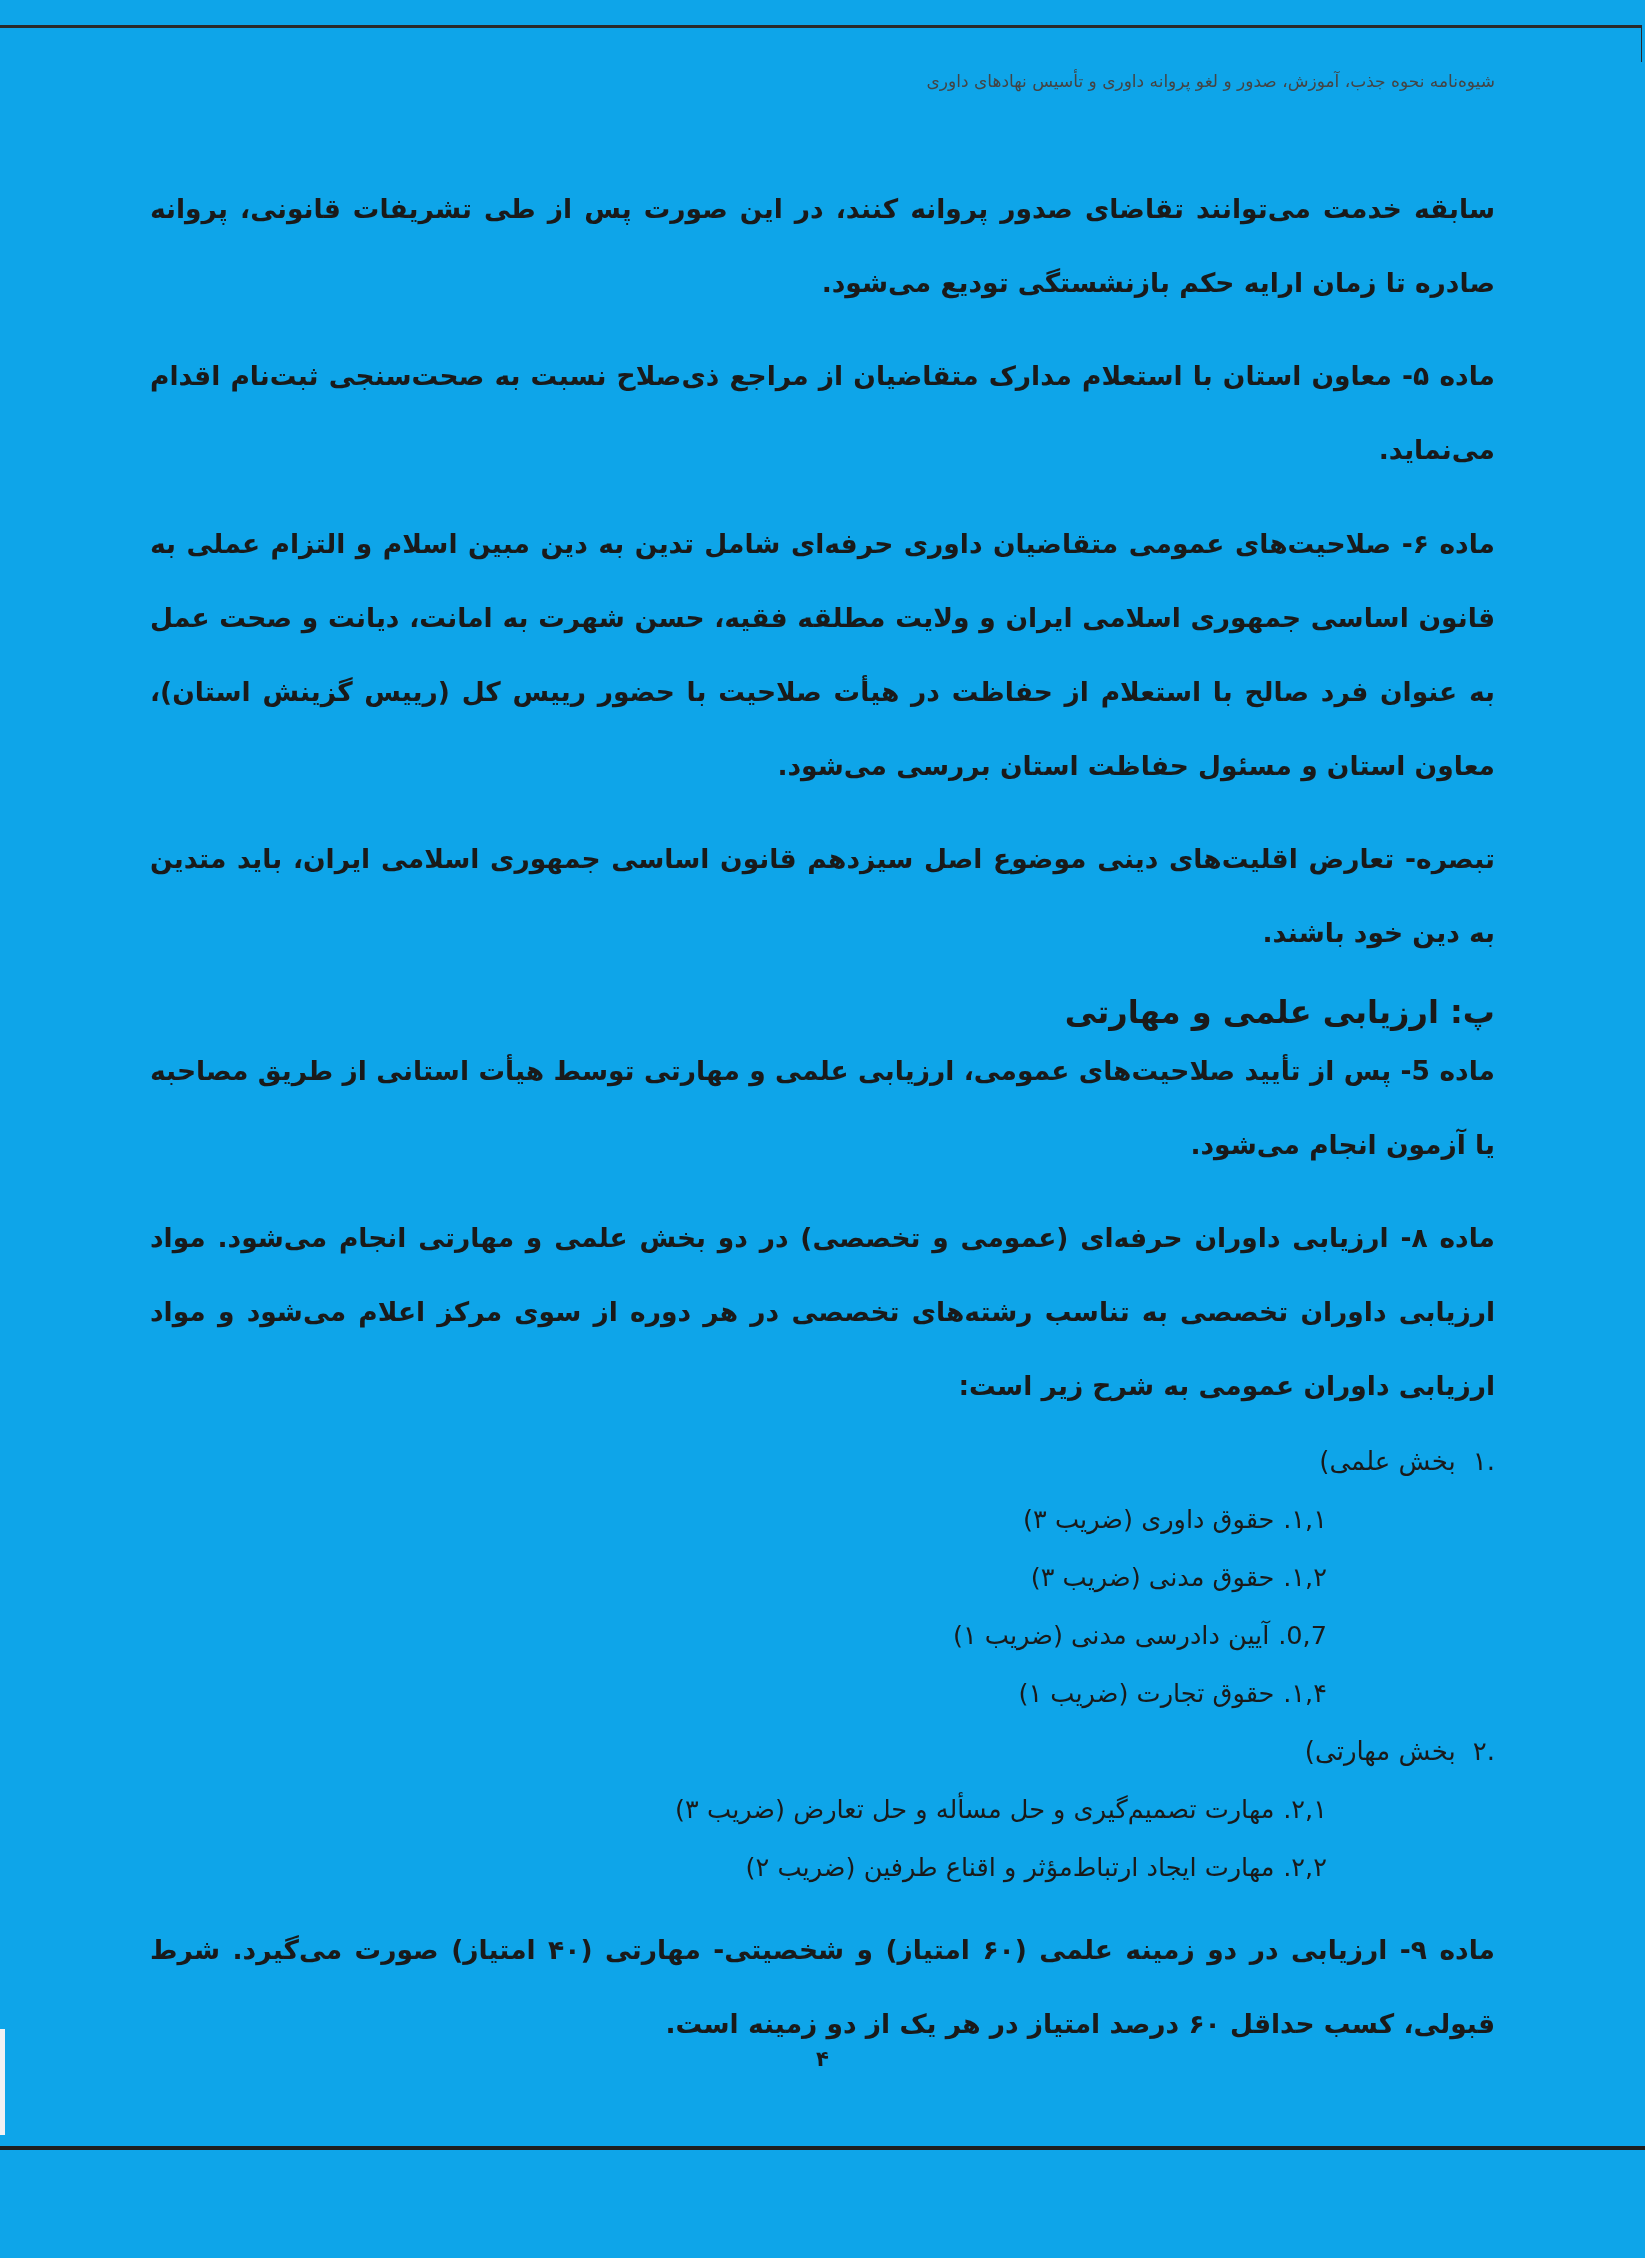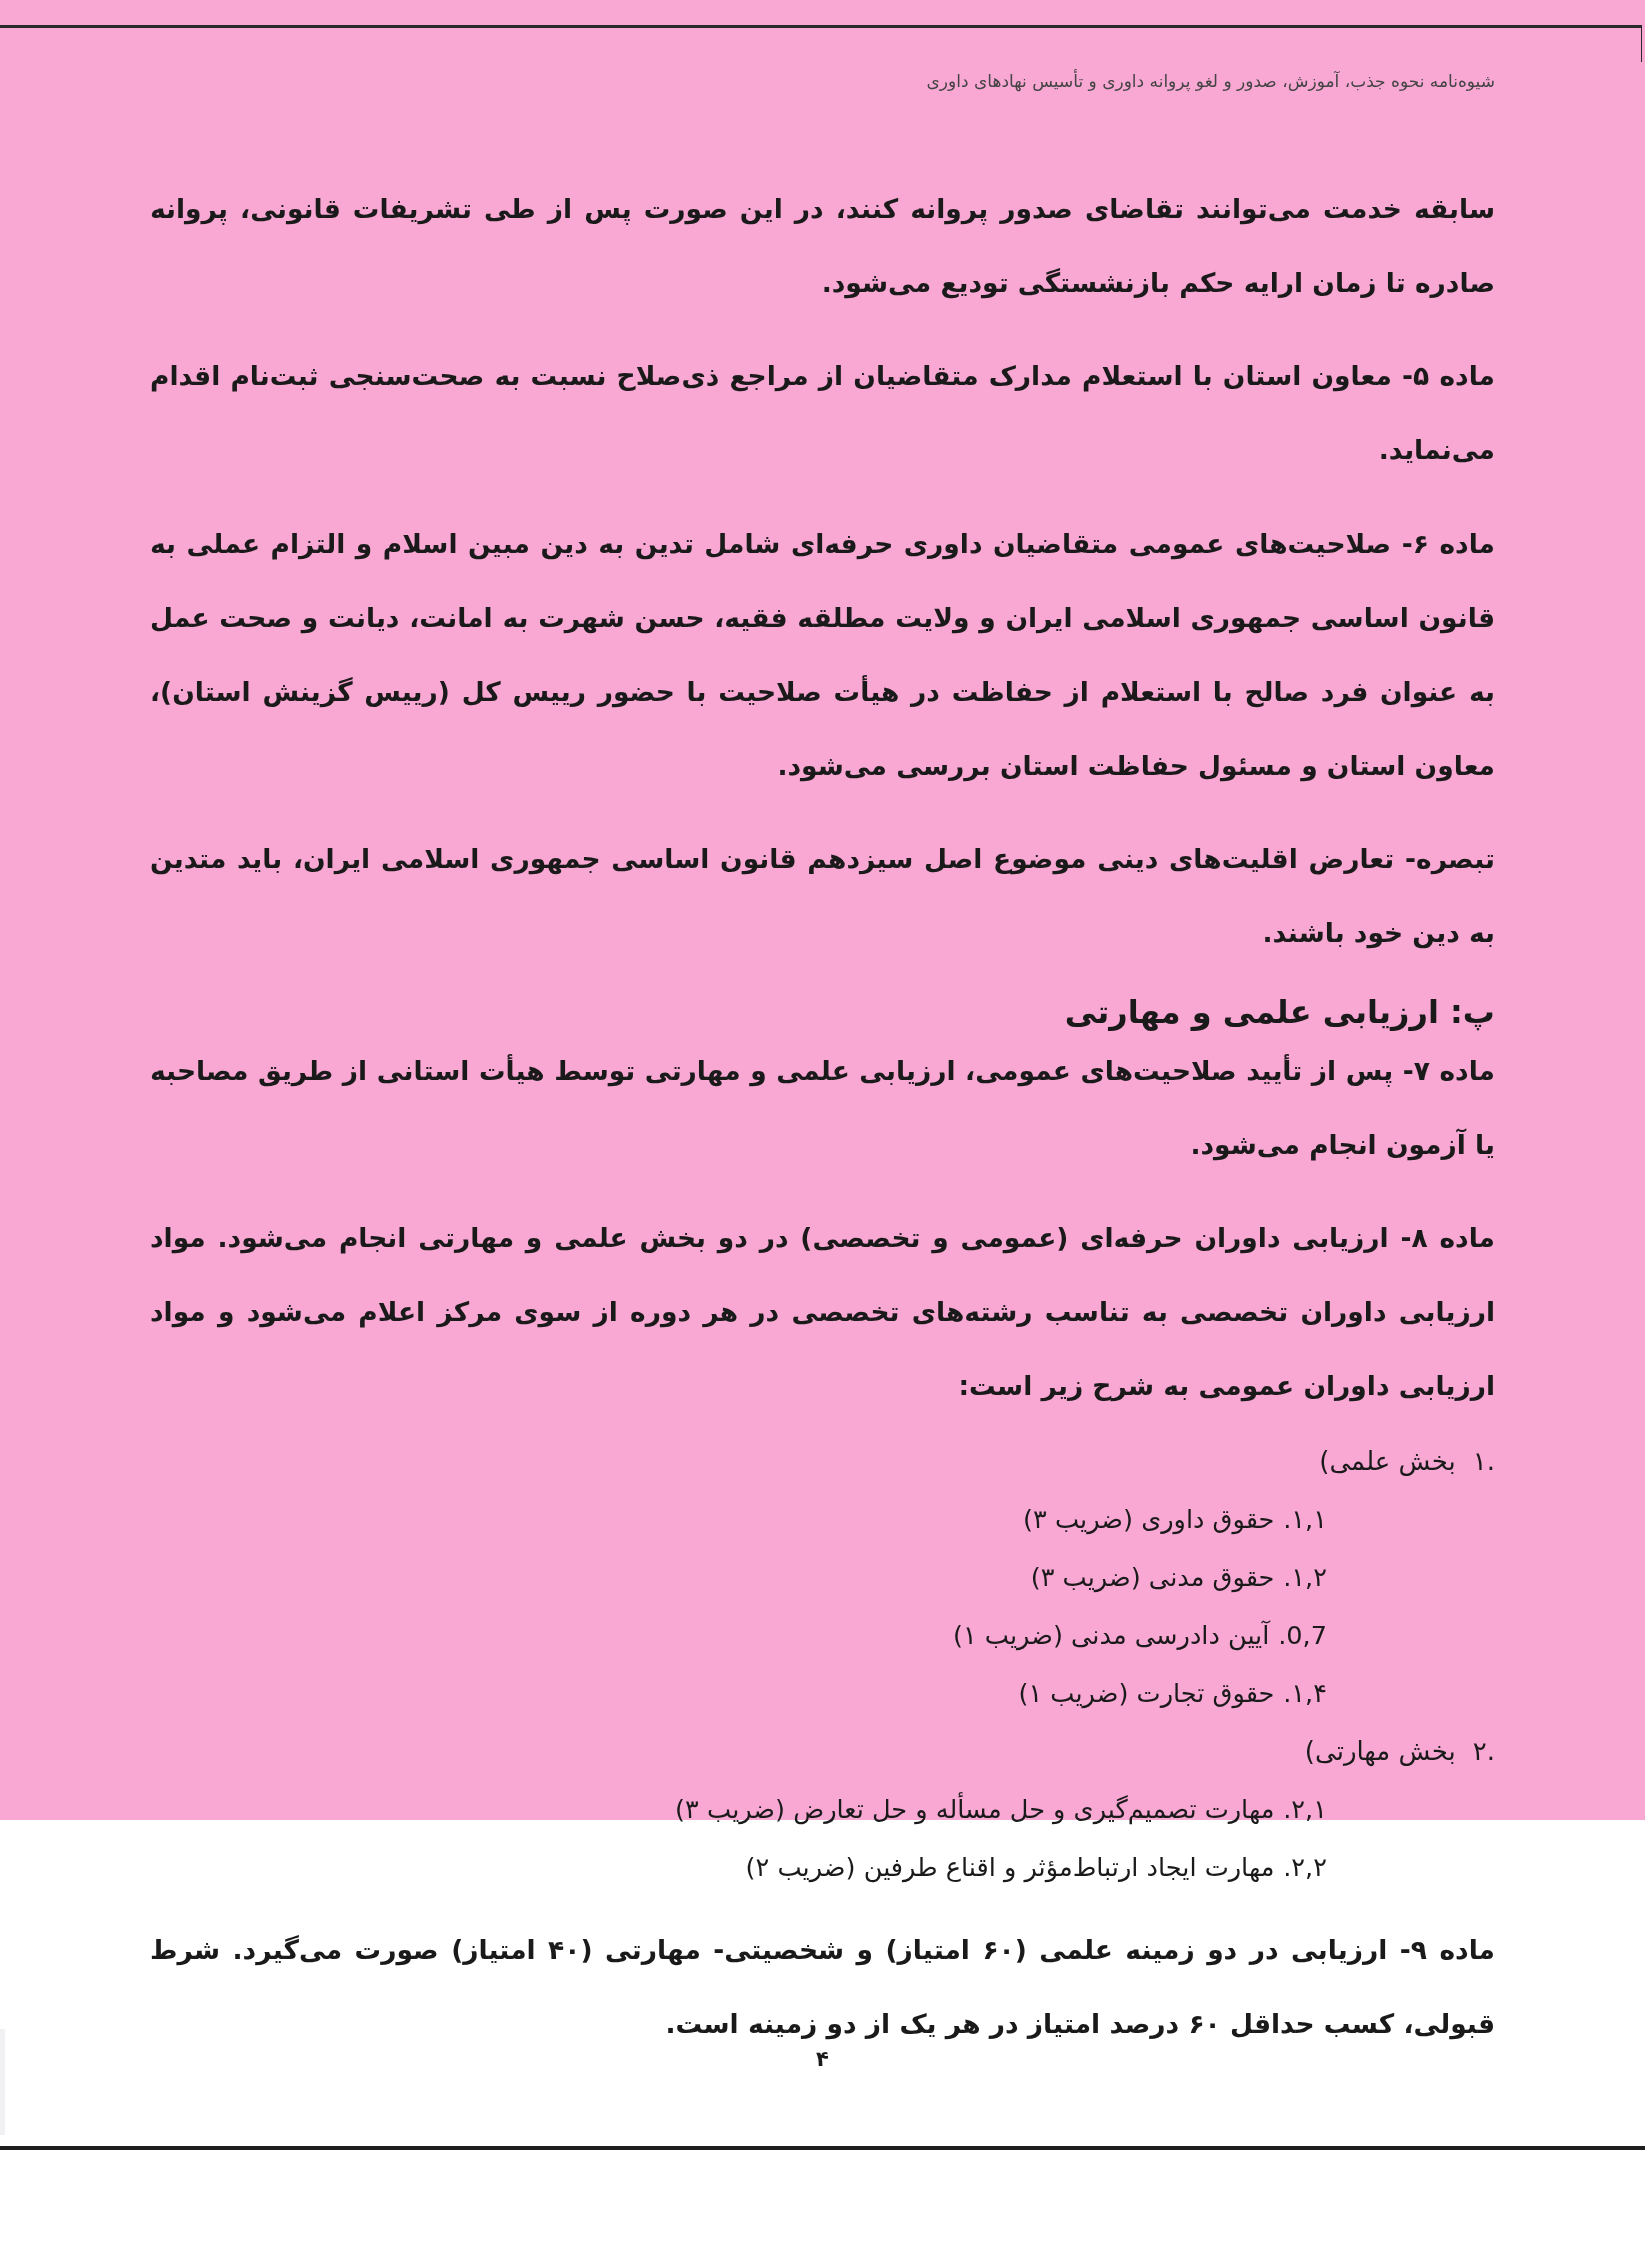--- a/index.html
+++ b/index.html
@@ -11,22 +11,22 @@
     width: 1645px;
     height: 2258px;
     position: relative;
     overflow: hidden;
     font-family: "DejaVu Sans", sans-serif;
     color: #1a1a1a;
   }
   .page {
     position: absolute;
     left: 0; top: 0;
-    width: 1645px; height: 1820px;
-    background: #f9a8d4;
+    width: 1645px; height: 2258px;
+    background: #0ea5e9;
   }
   .rule-top {
     position: absolute;
     left: 0;
     top: 25px;
     width: 1641px;
     height: 2.6px;
     background: #2a2a2a;
   }
   .rule-top-edge {
@@ -121,21 +121,21 @@
 
   <div class="running-header">شیوه‌نامه نحوه جذب، آموزش، صدور و لغو پروانه داوری و تأسیس نهادهای داوری</div>
 
   <div class="content">
     <p class="para">سابقه خدمت می‌توانند تقاضای صدور پروانه کنند، در این صورت پس از طی تشریفات قانونی، پروانه صادره تا زمان ارایه حکم بازنشستگی تودیع می‌شود.</p>
     <p class="para">ماده ۵- معاون استان با استعلام مدارک متقاضیان از مراجع ذی‌صلاح نسبت به صحت‌سنجی ثبت‌نام اقدام می‌نماید.</p>
     <p class="para">ماده ۶- صلاحیت‌های عمومی متقاضیان داوری حرفه‌ای شامل تدین به دین مبین اسلام و التزام عملی به قانون اساسی جمهوری اسلامی ایران و ولایت مطلقه فقیه، حسن شهرت به امانت، دیانت و صحت عمل به عنوان فرد صالح با استعلام از حفاظت در هیأت صلاحیت با حضور رییس کل (رییس گزینش استان)، معاون استان و مسئول حفاظت استان بررسی می‌شود.</p>
     <p class="para">تبصره- تعارض اقلیت‌های دینی موضوع اصل سیزدهم قانون اساسی جمهوری اسلامی ایران، باید متدین به دین خود باشند.</p>
 
     <h2 class="section-heading">پ: ارزیابی علمی و مهارتی</h2>
-    <p class="para">ماده ۷- پس از تأیید صلاحیت‌های عمومی، ارزیابی علمی و مهارتی توسط هیأت استانی از طریق مصاحبه یا آزمون انجام می‌شود.</p>
+    <p class="para">ماده 5- پس از تأیید صلاحیت‌های عمومی، ارزیابی علمی و مهارتی توسط هیأت استانی از طریق مصاحبه یا آزمون انجام می‌شود.</p>
     <p class="para tight">ماده ۸- ارزیابی داوران حرفه‌ای (عمومی و تخصصی) در دو بخش علمی و مهارتی انجام می‌شود. مواد ارزیابی داوران تخصصی به تناسب رشته‌های تخصصی در هر دوره از سوی مرکز اعلام می‌شود و مواد ارزیابی داوران عمومی به شرح زیر است:</p>
 
     <ul class="list">
       <li class="list-l1">
         <span class="num">.۱</span>
         <span>بخش علمی)</span>
       </li>
       <li class="list-l2">
         <span class="num">۱,۱.</span><span>حقوق داوری (ضریب ۳)</span>
       </li>

